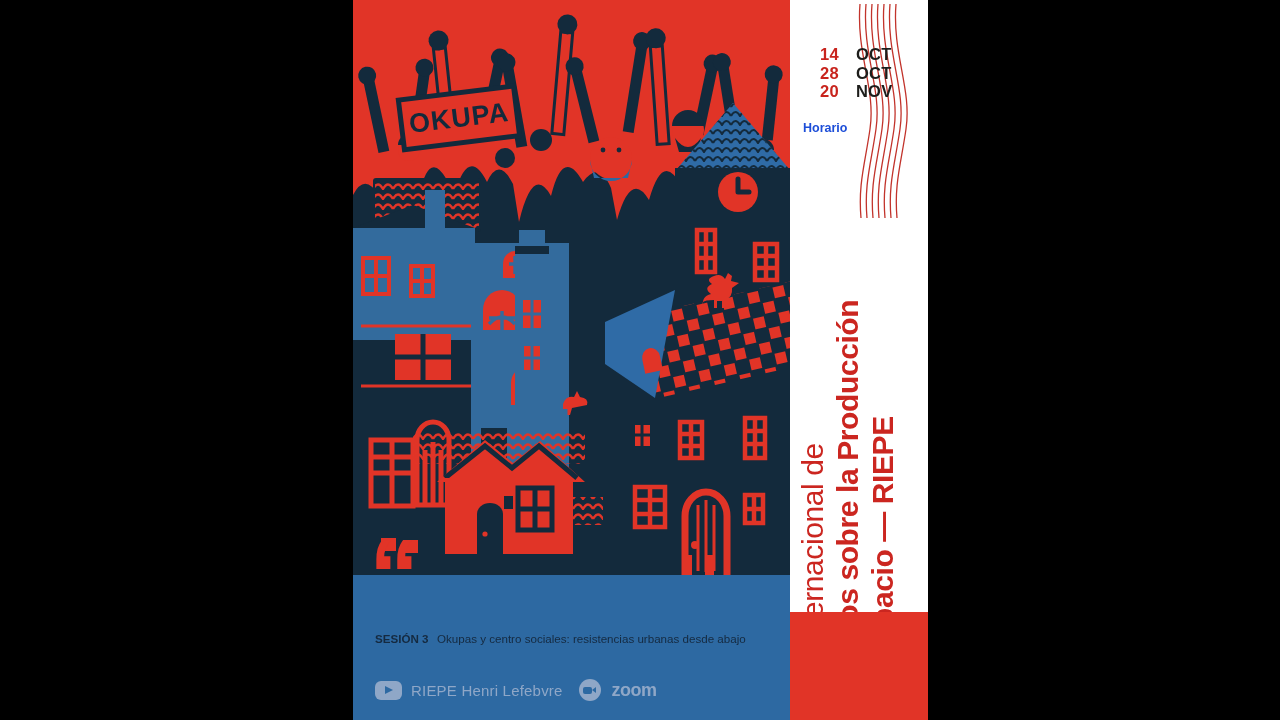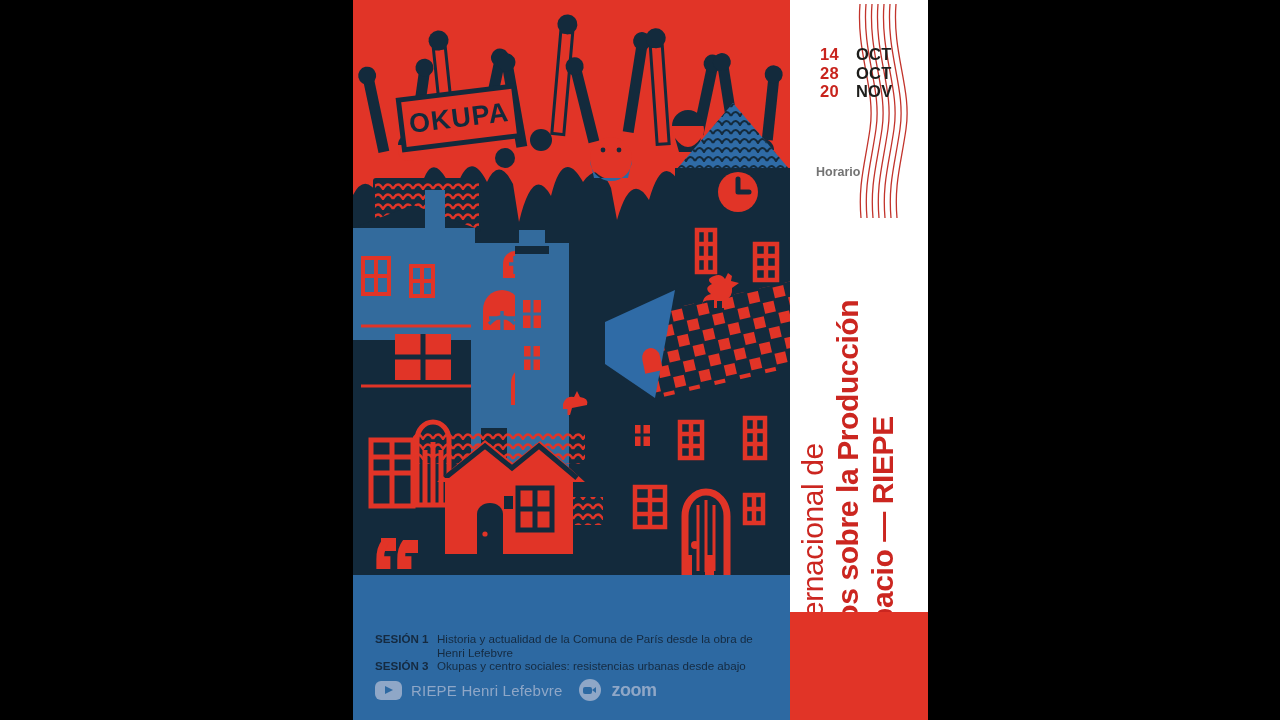--- a/index.html
+++ b/index.html
@@ -29,21 +29,21 @@
     border-right:4.5px solid #2d69a2;border-top:3px solid transparent;border-bottom:3px solid transparent;}
   .zoom-word{font-size:18px;font-weight:bold;letter-spacing:-0.5px;}
 
   
   .panel{position:absolute;left:437px;top:0;width:138px;height:612px;background:#ffffff;overflow:hidden;}
   .waves-svg{position:absolute;left:60px;top:4px;}
   .dates{position:absolute;left:30px;top:45px;}
   .date-row{display:flex;font-weight:bold;font-size:16.5px;line-height:18.5px;letter-spacing:0.2px;}
   .date-day{color:#c8241d;width:36px;}
   .date-month{color:#1d1d1b;}
-  .sched-head{position:absolute;left:26px;top:121px;color:#737373;font-weight:bold;font-size:12.5px;margin-top:44px;}
+  .sched-head{position:absolute;left:13px;top:121px;color:#1d4ed8;font-weight:bold;font-size:12.5px;}
   .sched{position:absolute;left:30px;top:141px;}
   .sched-row{display:flex;font-size:11px;line-height:14px;}
   .sched-time{color:#c8241d;font-weight:bold;width:36px;}
   .sched-place{color:#1d1d1b;}
   .vtitle{position:absolute;left:5px;top:712px;width:520px;transform:rotate(-90deg);
     transform-origin:0 0;color:#cb2620;font-size:30px;line-height:35px;letter-spacing:-0.4px;white-space:nowrap;}
   .vtitle .vl2,.vtitle .vl3{font-weight:bold;}
 </style>
 </head>
 <body>
@@ -270,24 +270,20 @@
 
         <rect x="0" y="575" width="437" height="145" fill="#2d69a2"></rect>
 
         <text x="16" y="610" font-family="Liberation Sans, sans-serif" font-weight="bold" font-size="100" fill="#e13427">“</text>
       </svg>
     </div>
 
 
     <div class="sessions">
       <div class="session-row">
-        <span class="session-label">SESIÓN 1</span>
-        <span class="session-text">Historia y actualidad de la Comuna de París desde la obra de Henri Lefebvre</span>
-      </div>
-      <div class="session-row">
         <span class="session-label">SESIÓN 3</span>
         <span class="session-text">Okupas y centro sociales: resistencias urbanas desde abajo</span>
       </div>
     </div>
 
     <div class="footer">
       <div class="yt-badge">
           <div class="tri"></div>
         </div>
       <div class="channel">RIEPE Henri Lefebvre</div>

